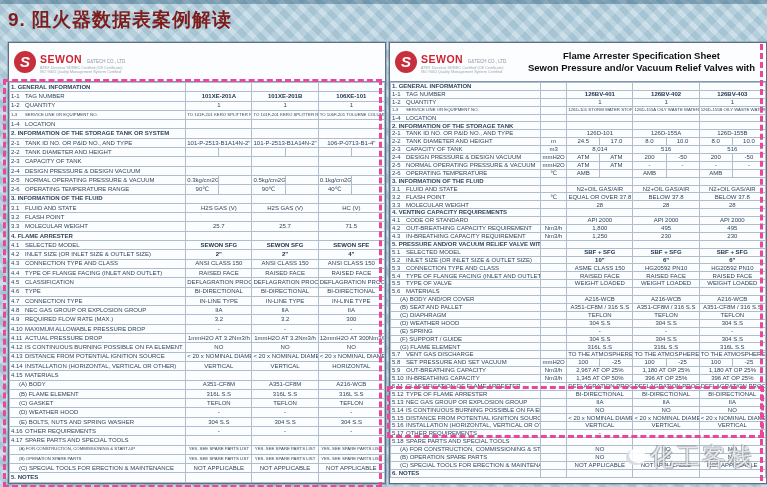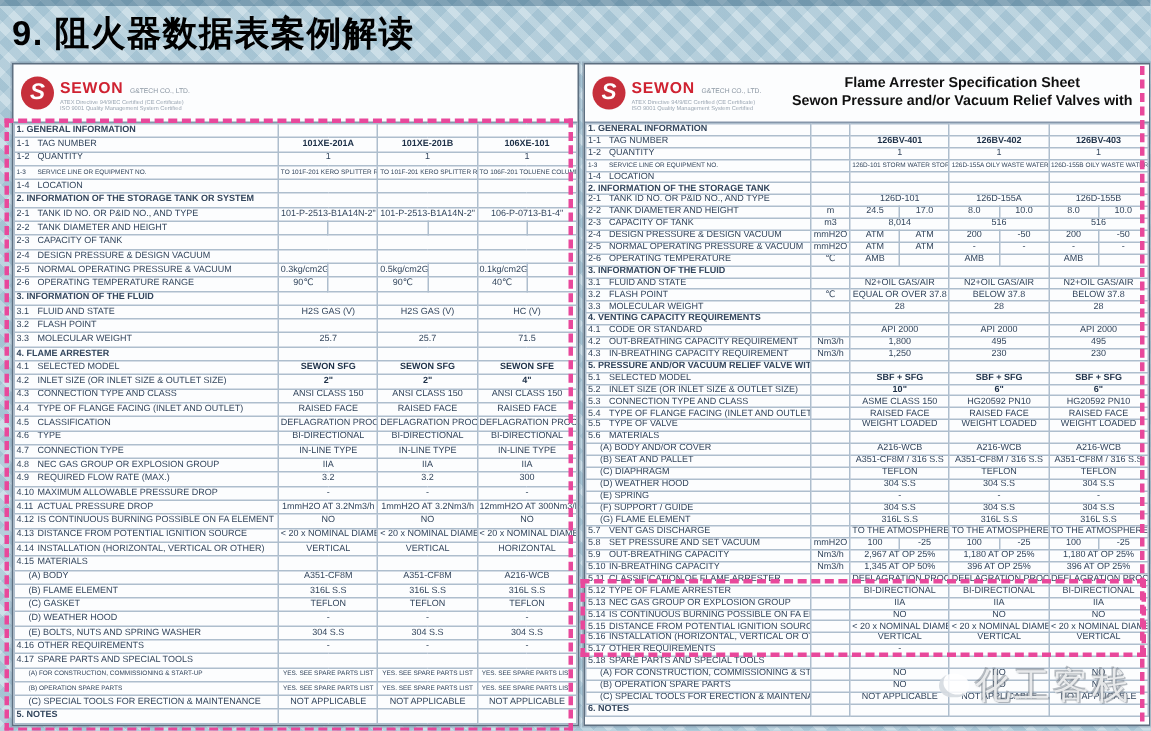--- a/index.html
+++ b/index.html
@@ -5,21 +5,21 @@
   html,body{margin:0;padding:0;}
   body{
     position:relative;width:767px;height:487px;overflow:hidden;
     font-family:"Liberation Sans","DejaVu Sans",sans-serif;
     background-color:#b7d2de;
     background-image:
       repeating-linear-gradient(45deg, rgba(255,255,255,.20) 0 5px, rgba(141,176,196,.22) 5px 11px),
       repeating-linear-gradient(-45deg, rgba(255,255,255,.12) 0 8px, rgba(118,158,184,.16) 8px 17px);
   }
   .top-strip{position:absolute;left:0;top:0;width:767px;height:4px;background:rgba(30,80,110,.38);}
-  .page-title{position:absolute;left:8px;top:7px;font-size:23px;font-weight:bold;color:#000000;letter-spacing:1px;}
+  .page-title{position:absolute;left:8px;top:7px;font-size:19px;font-weight:bold;color:#7f1d1d;letter-spacing:1px;}
   .sheet{position:absolute;top:42px;width:376px;height:440px;background:#fcfdfe;
          border:1px solid #5d6f80;box-shadow:0 0 0 1px rgba(120,140,160,.45);}
   #sheet-left{left:8px;} #sheet-right{left:389px;}
   .sheet-header{height:38px;display:flex;align-items:center;border-bottom:1px solid #8596aa;overflow:hidden;}
   .logo-block{display:flex;align-items:center;gap:4px;padding-left:5px;width:128px;flex:none;}
   .logo-circle{width:22px;height:22px;flex:none;border-radius:50%;background:#c62f3b;color:#fff;
                display:flex;align-items:center;justify-content:center;font-weight:bold;font-size:15px;font-style:italic;}
   .brand-lines{line-height:1.05;}
   .brand{color:#cf2231;font-weight:bold;font-size:10.5px;letter-spacing:.5px;}
   .brand-suffix{color:#8a96a2;font-size:4.5px;}

